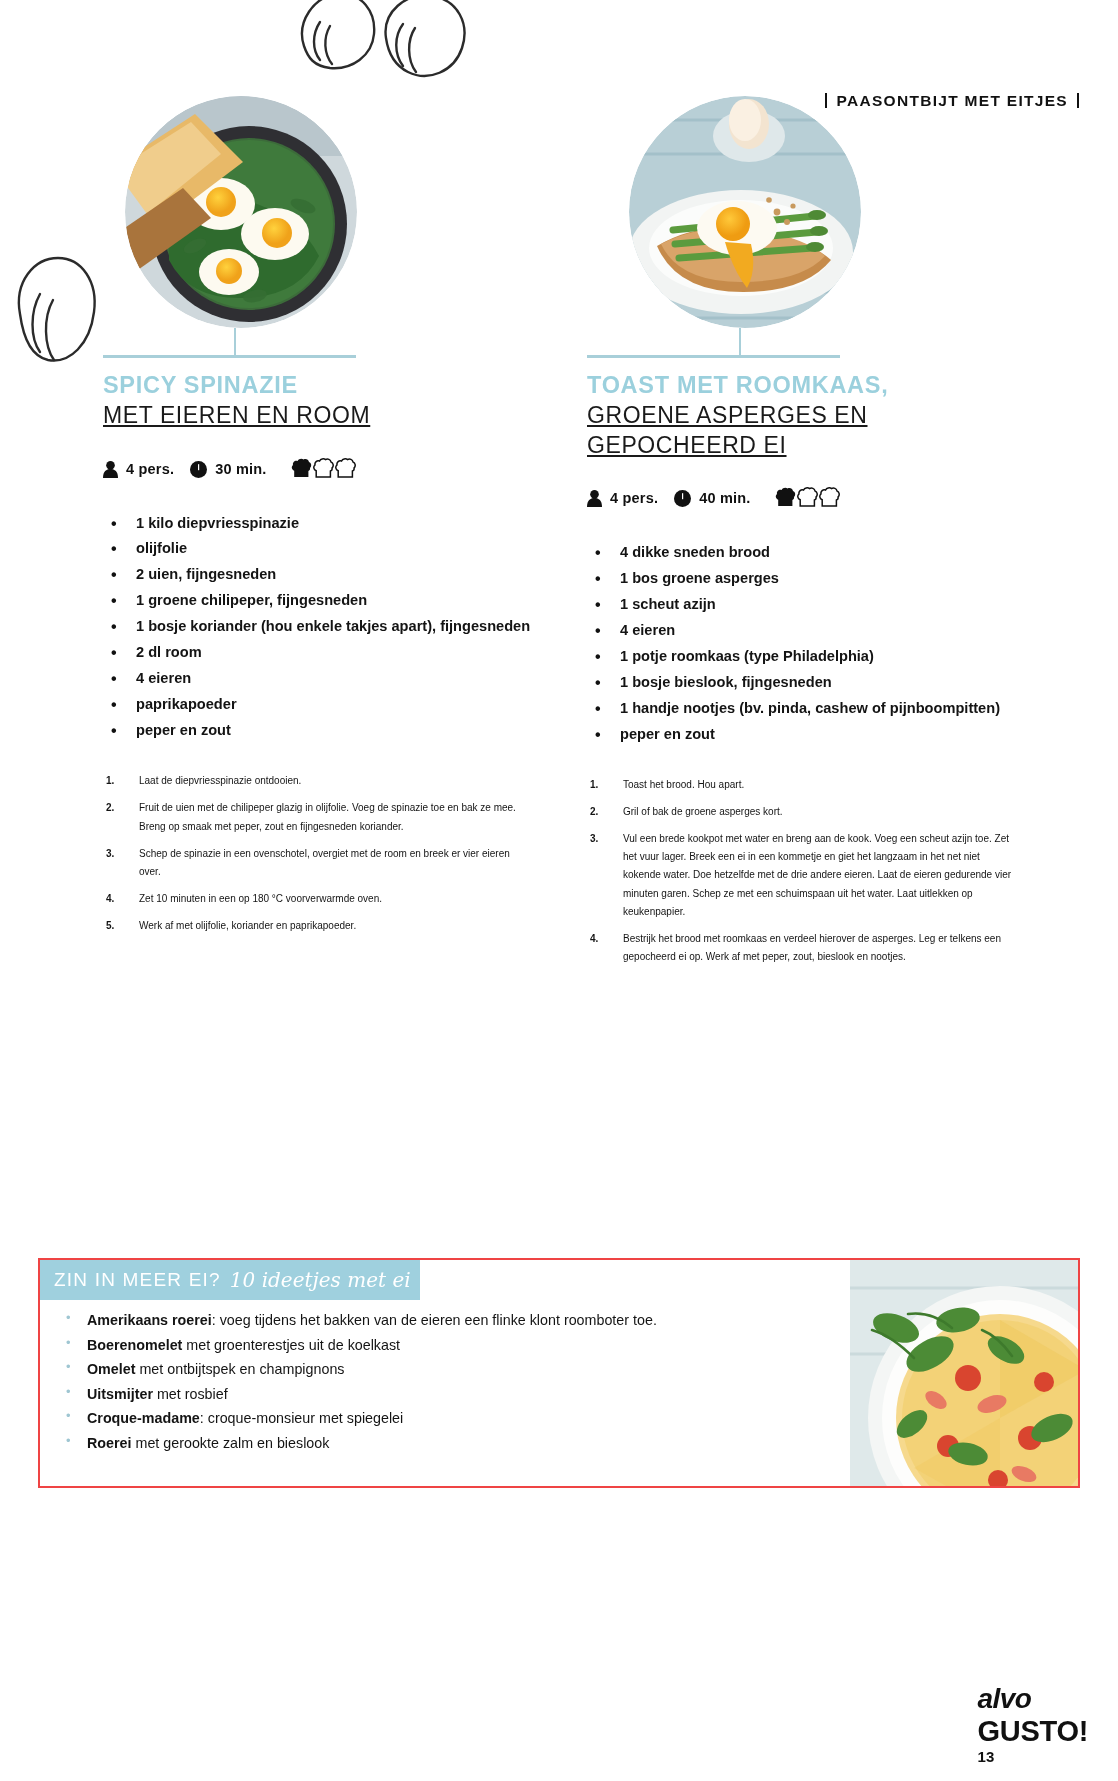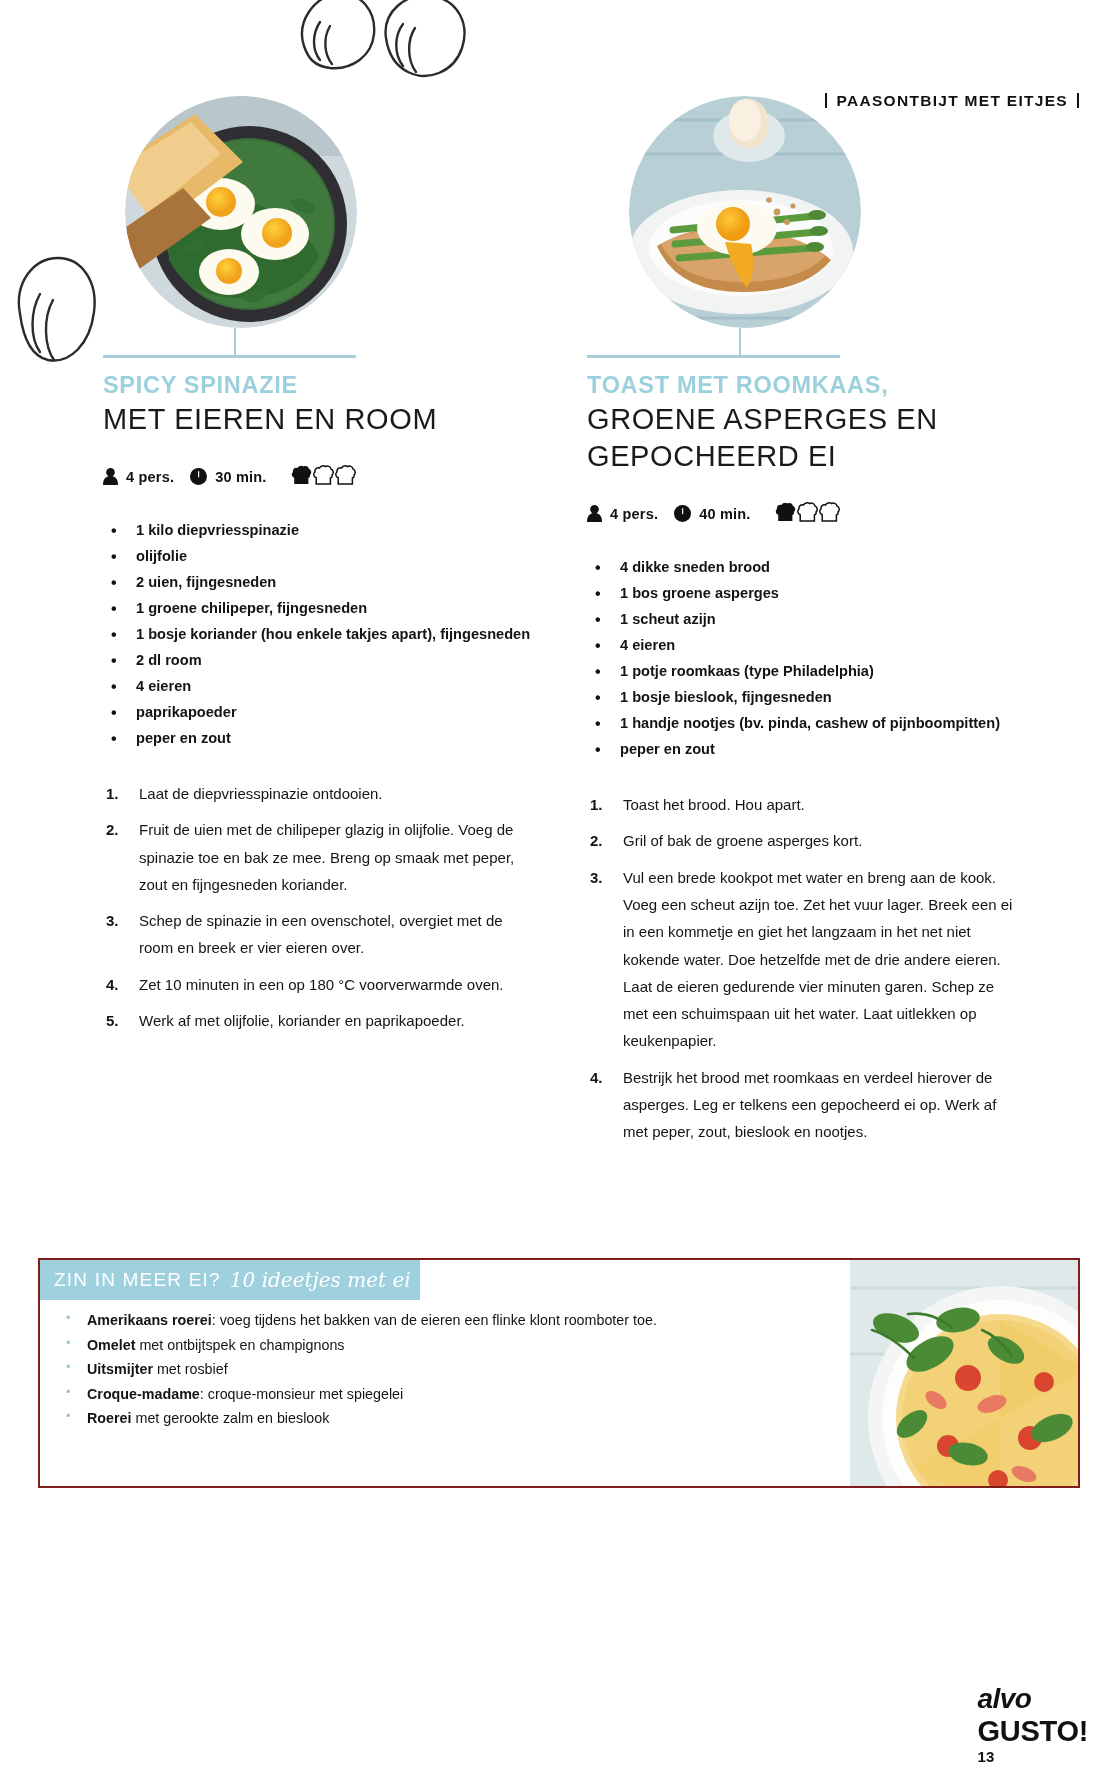--- a/index.html
+++ b/index.html
@@ -79,26 +79,27 @@
 
   .r-title {
     font-size: 23.5px;
     font-weight: 700;
     letter-spacing: 0.7px;
     color: #9bd0dd;
     line-height: 1.28;
     margin-top: 4px;
   }
   .r-subtitle {
-    font-size: 29px;
+    font-size: 23px;
     font-weight: 400;
     letter-spacing: 0.6px;
     color: #1a1a1a;
     line-height: 1.28;
     margin-top: 1px;
+    text-decoration: underline;
   }
 
   
   .meta {
     display: flex;
     align-items: center;
     margin-top: 27px;
     font-size: 14.5px;
     font-weight: 700;
     color: #111;
@@ -124,41 +125,41 @@
     position: absolute;
     left: 8px; top: -1px;
     font-size: 16px;
     color: #111;
   }
 
   .steps { margin: 28px 0 0 0; padding: 0; list-style: none; counter-reset: st; }
   .steps li {
     position: relative;
     padding-left: 36px;
-    font-size: 15px;
+    font-size: 10px;
     line-height: 1.82;
     margin-bottom: 9px;
     color: #141414;
   }
   .steps li::before {
     counter-increment: st;
     content: counter(st) ".";
     position: absolute;
     left: 3px; top: 0;
     font-weight: 700;
   }
 
   
   .tipbox {
     position: absolute;
     left: 38px;
     top: 1258px;
     width: 1042px;
     height: 230px;
-    border: 2px solid #7f1d1d;
+    border: 2px solid #ef4444;
     background: #ffffff;
     overflow: hidden;
     z-index: 4;
   }
   .tip-head {
     position: absolute;
     top: 0; left: 0;
     height: 40px;
     width: 380px;
     background: #9fd0de;
@@ -551,20 +552,21 @@
     </svg>
   </div>
 
   <div class="tip-head">
     <span class="caps">ZIN IN MEER EI?</span>
     <span class="script">10 ideetjes met ei</span>
   </div>
 
   <ul class="tip-list">
     <li><b>Amerikaans roerei</b><span>: voeg tijdens het bakken van de eieren een flinke klont roomboter toe.</span></li>
+    <li><b>Boerenomelet</b><span> met groenterestjes uit de koelkast</span></li>
     <li><b>Omelet</b><span> met ontbijtspek en champignons</span></li>
     <li><b>Uitsmijter</b><span> met rosbief</span></li>
     <li><b>Croque-madame</b><span>: croque-monsieur met spiegelei</span></li>
     <li><b>Roerei</b><span> met gerookte zalm en bieslook</span></li>
 
   </ul>
 </div>
 
 <div class="footer">
   <span class="alvo">alvo</span>

